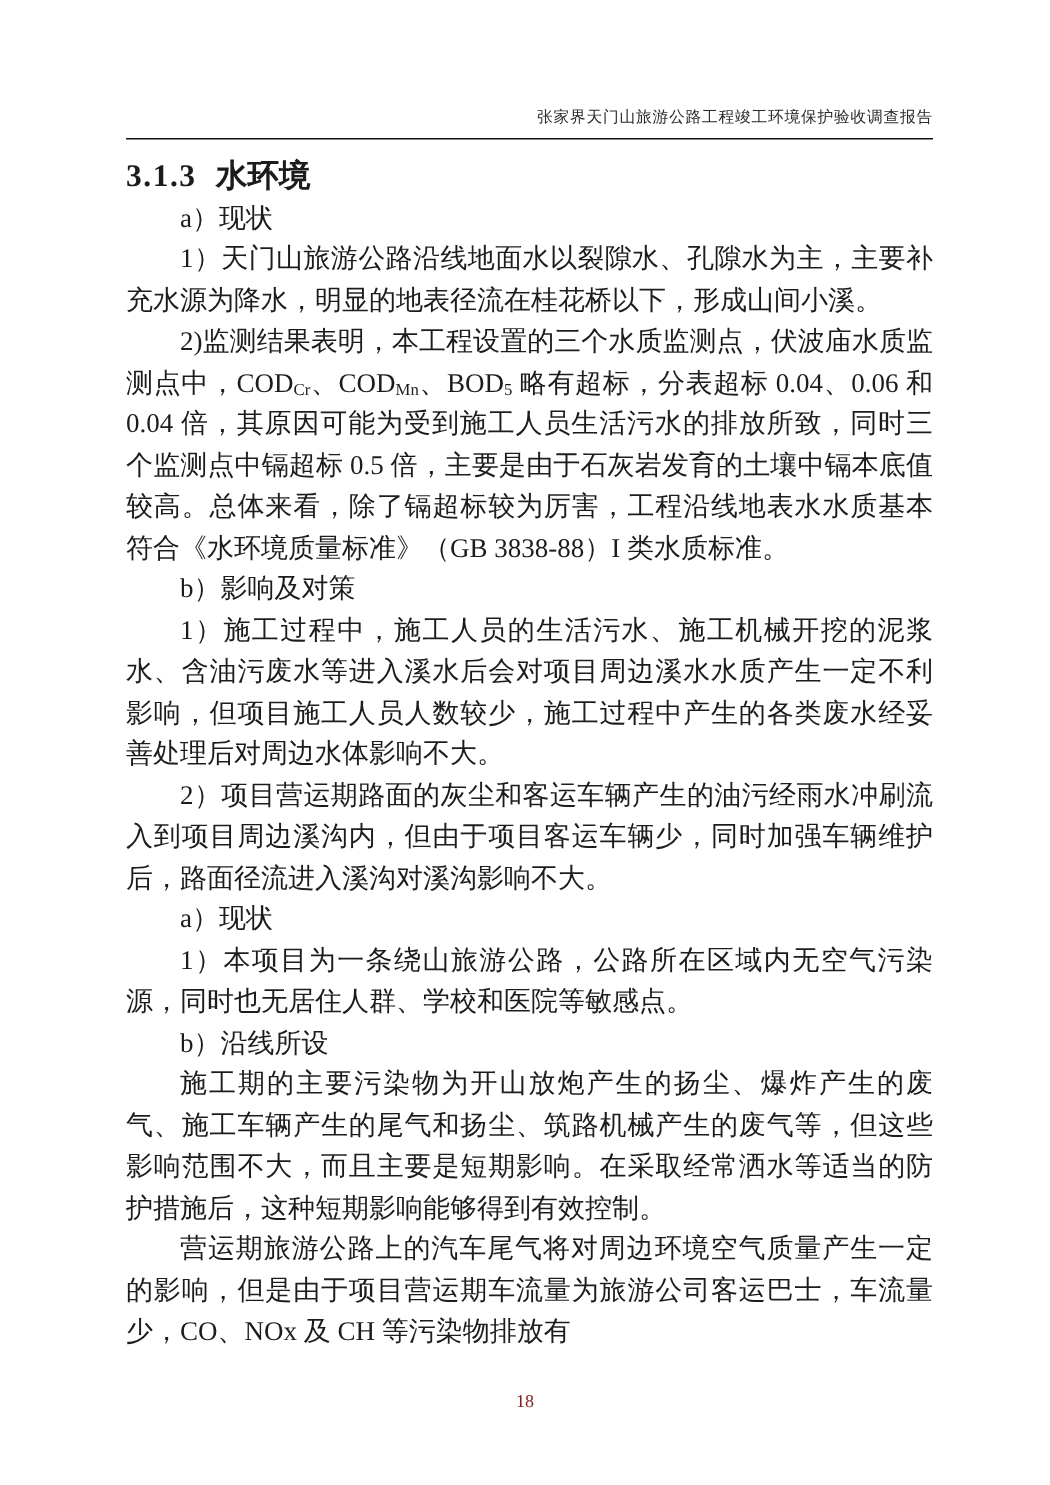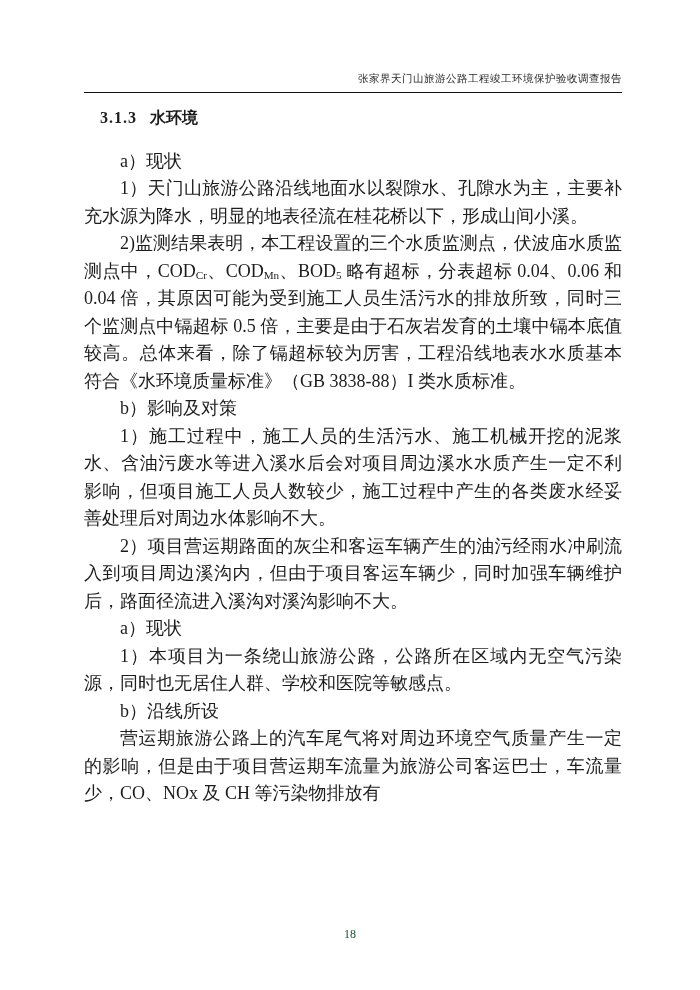--- a/index.html
+++ b/index.html
@@ -25,24 +25,24 @@
     margin-top: 72px;
     padding-bottom: 6px;
     border-bottom: 1.5px solid #111111;
     text-align: right;
     font-size: 10.5px;
     letter-spacing: 0.5px;
     line-height: 14px;
     color: #2a2a2a;
   }
   .section-heading {
-    font-size: 16px;
+    font-size: 21px;
     font-weight: bold;
     line-height: 27.5px;
-    margin: 16px;
+    margin: 0;
   }
   .section-heading.first {
     margin-top: 11px;
   }
   .section-heading .hnum {
     margin-right: 13px;
     letter-spacing: 1px;
   }
   .para {
     margin: 0;
@@ -61,21 +61,21 @@
     letter-spacing: 0;
   }
   .page-number {
     position: absolute;
     left: 0;
     right: 0;
     bottom: 48px;
     text-align: center;
     font-size: 12px;
     font-family: "Liberation Serif", "DejaVu Serif", serif;
-    color: #14532d;
+    color: #7f1d1d;
   }
 </style>
 </head>
 <body>
 
 <div class="page">
 
   <div class="running-header">
     <span>张家界天门山旅游公路工程竣工环境保护验收调查报告</span>
   </div>
@@ -97,18 +97,19 @@
   <p class="para">2）项目营运期路面的灰尘和客运车辆产生的油污经雨水冲刷流入到项目周边溪沟内，但由于项目客运车辆少，同时加强车辆维护后，路面径流进入溪沟对溪沟影响不大。</p>
 
 
   <p class="para">a）现状</p>
 
   <p class="para">1）本项目为一条绕山旅游公路，公路所在区域内无空气污染源，同时也无居住人群、学校和医院等敏感点。</p>
 
 
   <p class="para">b）沿线所设</p>
 
+  <p class="para">施工期的主要污染物为开山放炮产生的扬尘、爆炸产生的废气、施工车辆产生的尾气和扬尘、筑路机械产生的废气等，但这些影响范围不大，而且主要是短期影响。在采取经常洒水等适当的防护措施后，这种短期影响能够得到有效控制。</p>
 
   <p class="para gap-before">营运期旅游公路上的汽车尾气将对周边环境空气质量产生一定的影响，但是由于项目营运期车流量为旅游公司客运巴士，车流量少，CO、NOx 及 CH 等污染物排放有</p>
 
 </div>
 
 <div class="page-number">18</div>
 
 </body></html>

